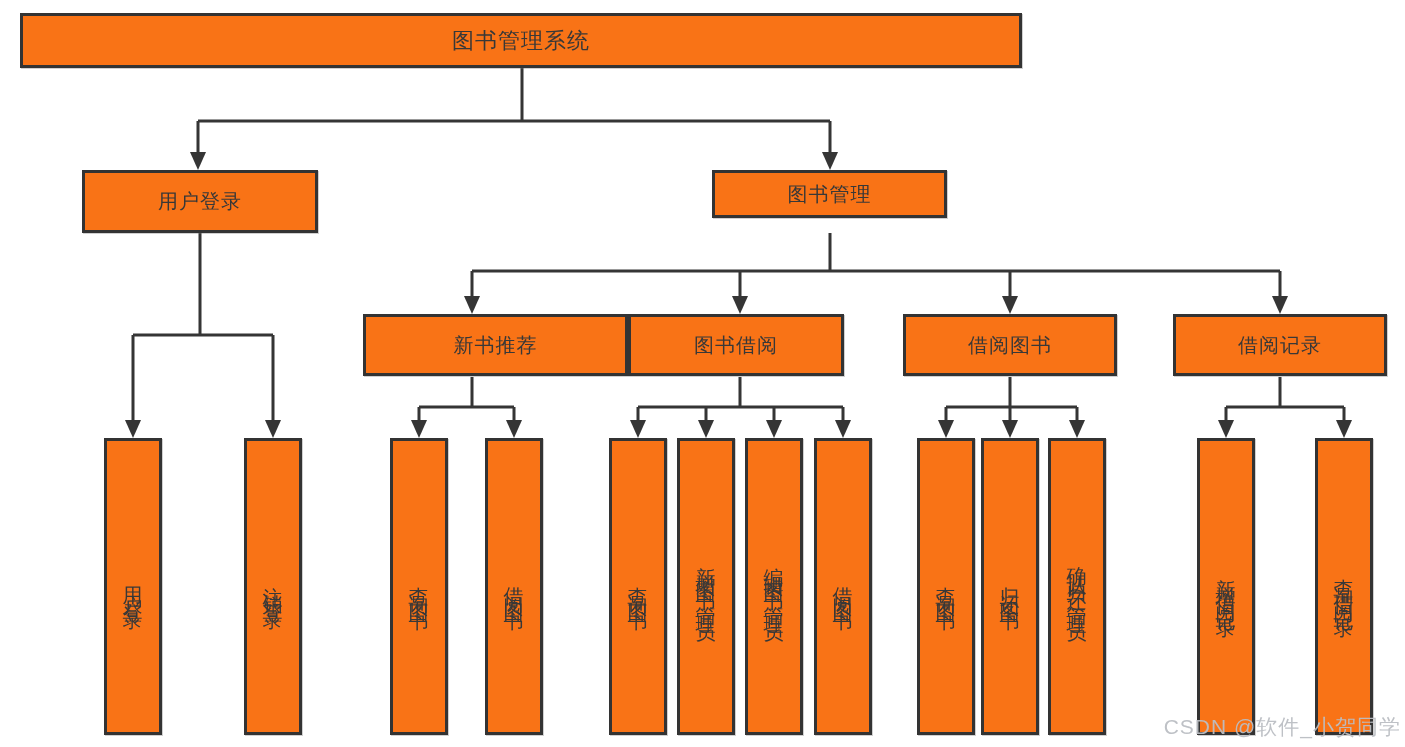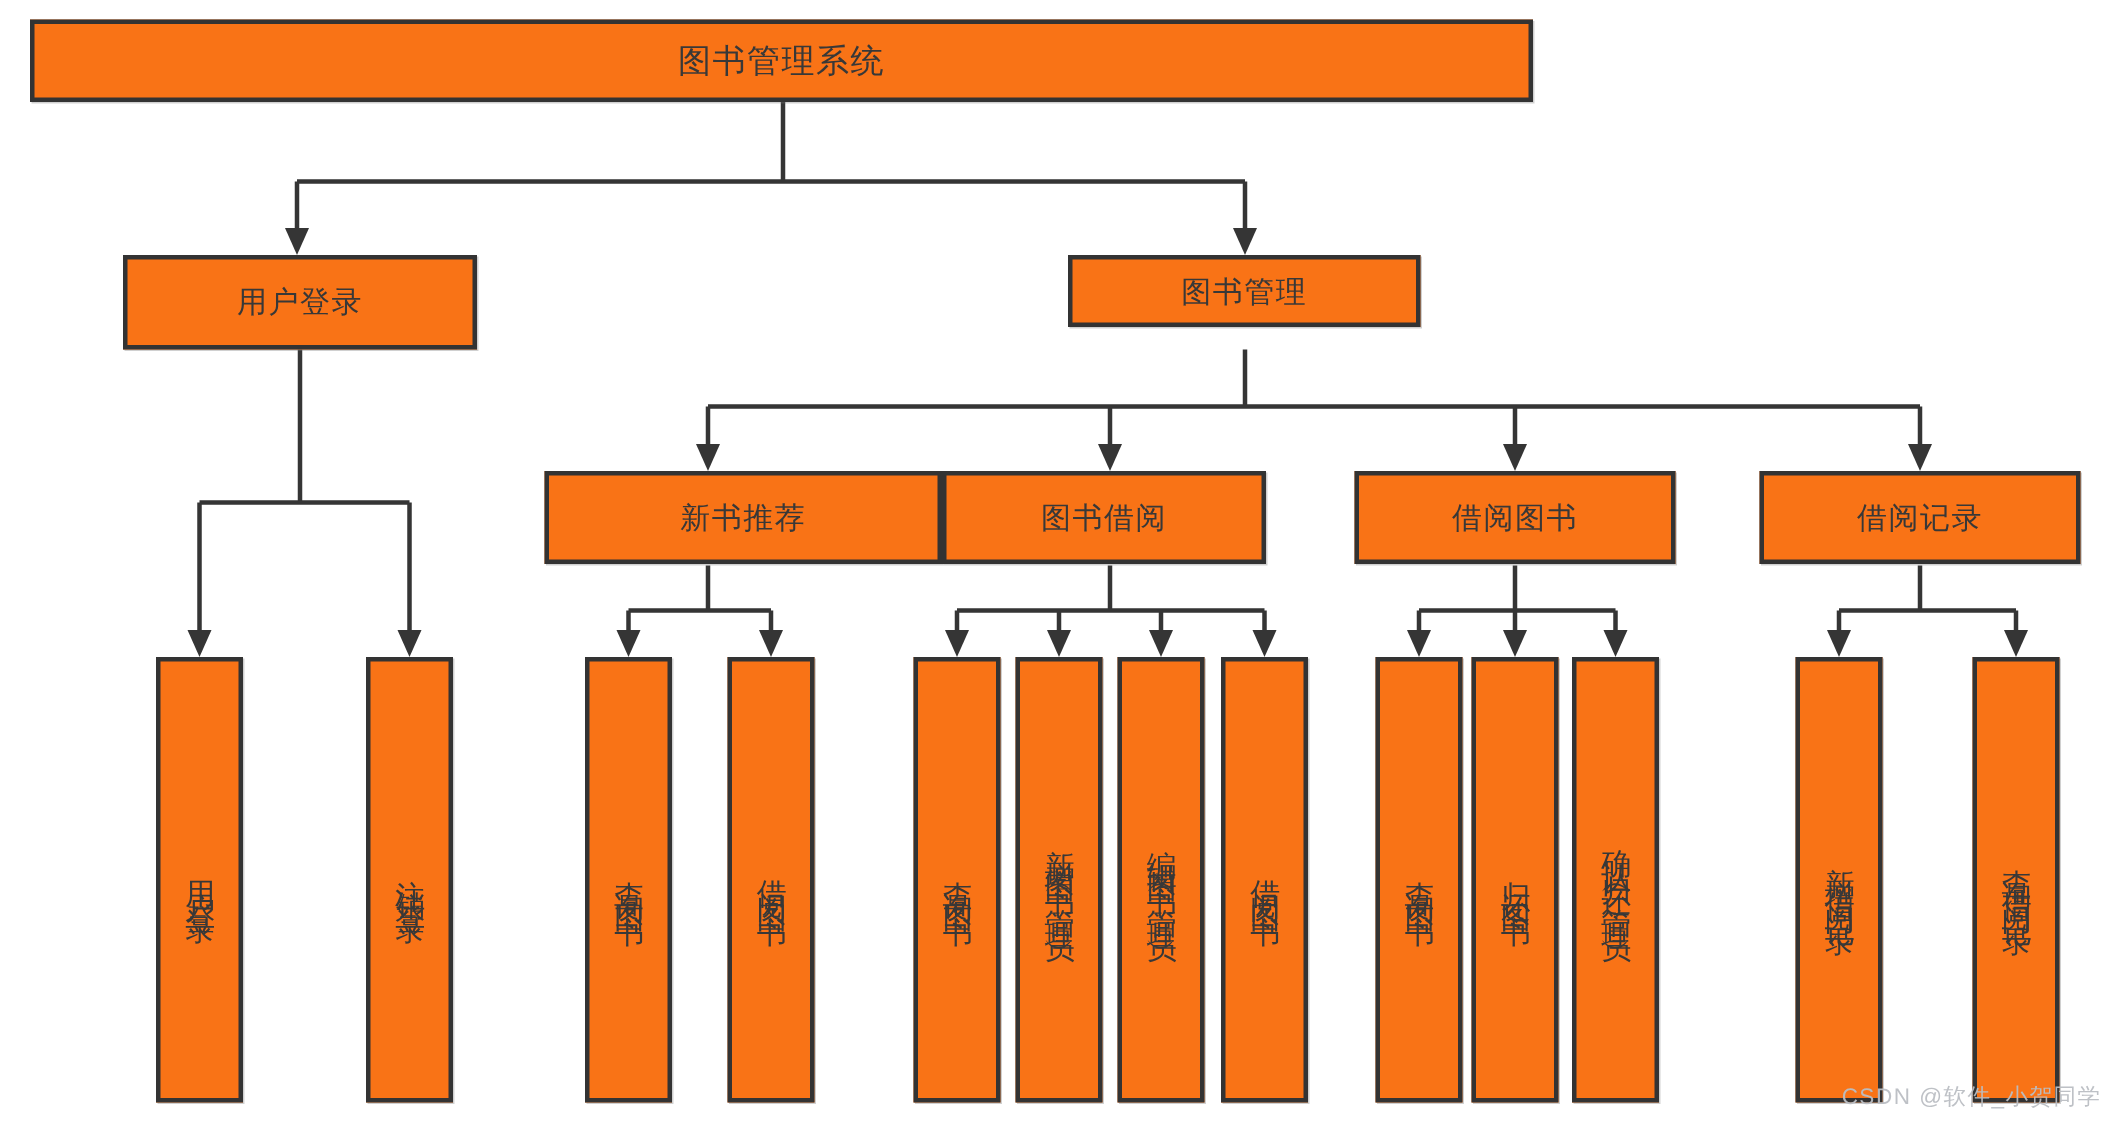--- a/index.html
+++ b/index.html
@@ -48,21 +48,21 @@
     font-size: 20px;
     writing-mode: vertical-rl;
     text-orientation: mixed;
     letter-spacing: 8px;
     line-height: 1;
   }
   .watermark {
     position: absolute;
     right: 4px;
     bottom: 6px;
-    font-size: 15px;
+    font-size: 21px;
     color: rgba(186, 190, 195, 0.95);
     letter-spacing: 1px;
     white-space: nowrap;
   }
 </style>
 </head>
 <body>
 
 <div class="canvas">
 

